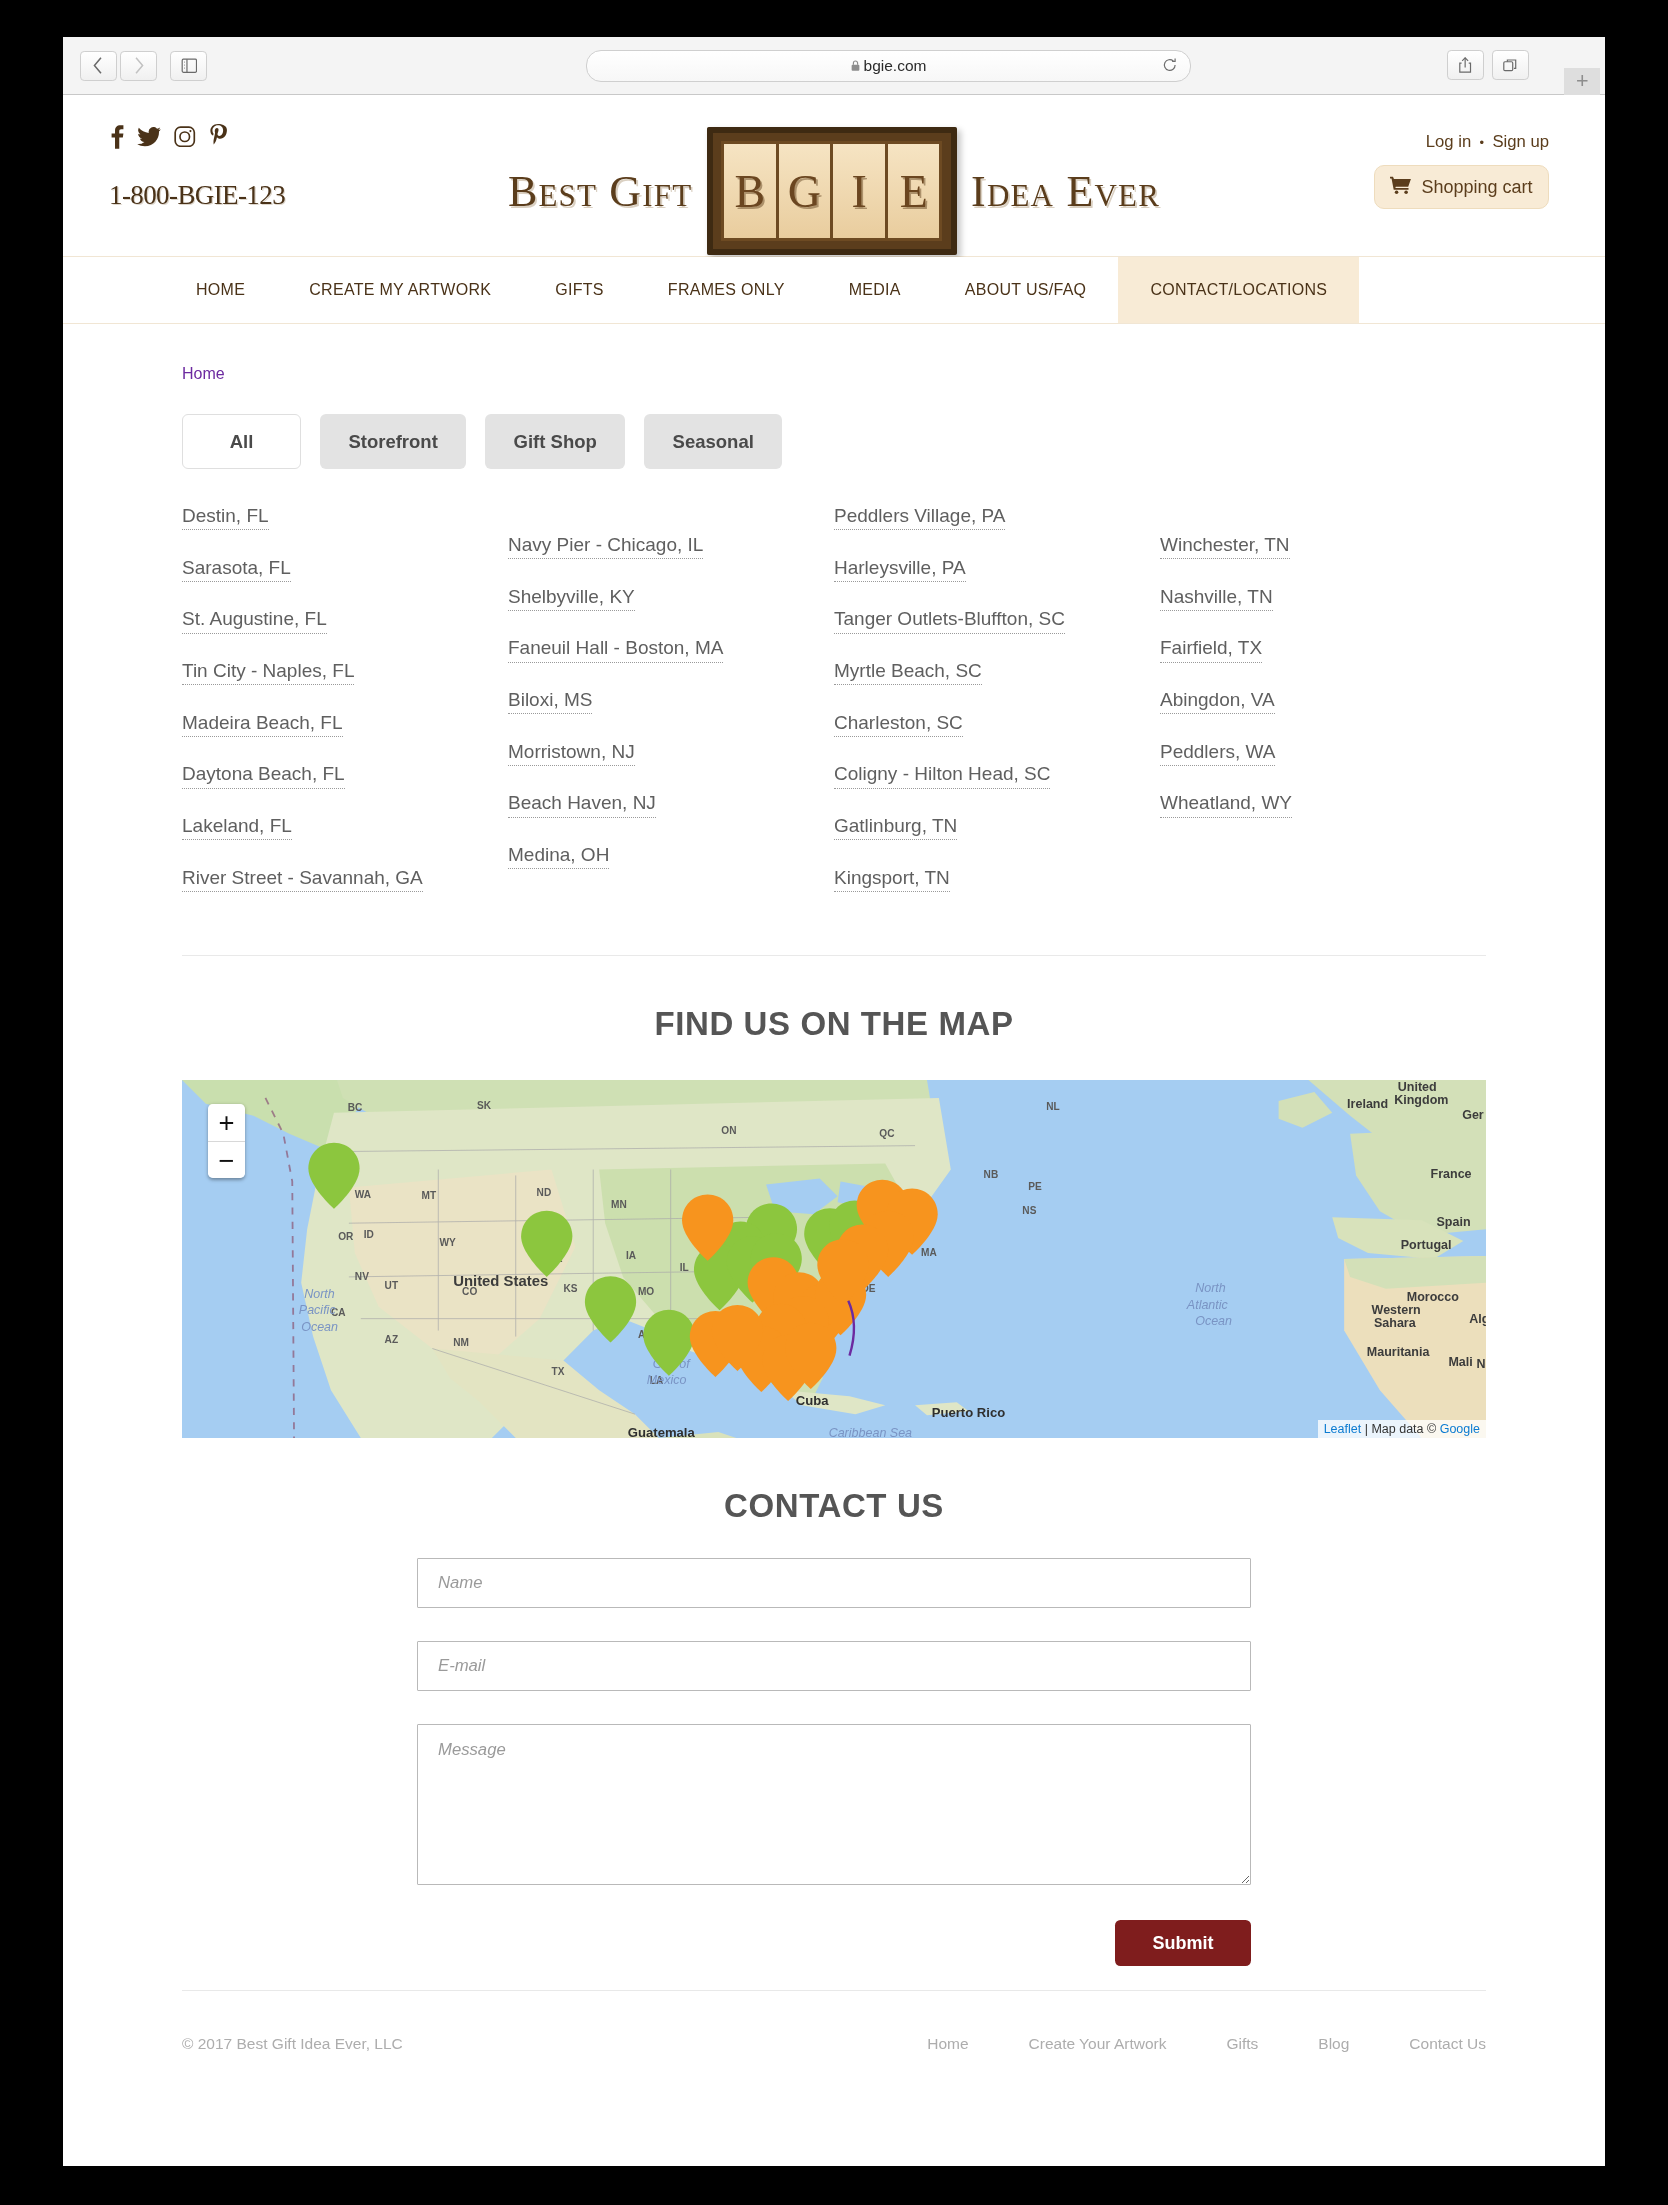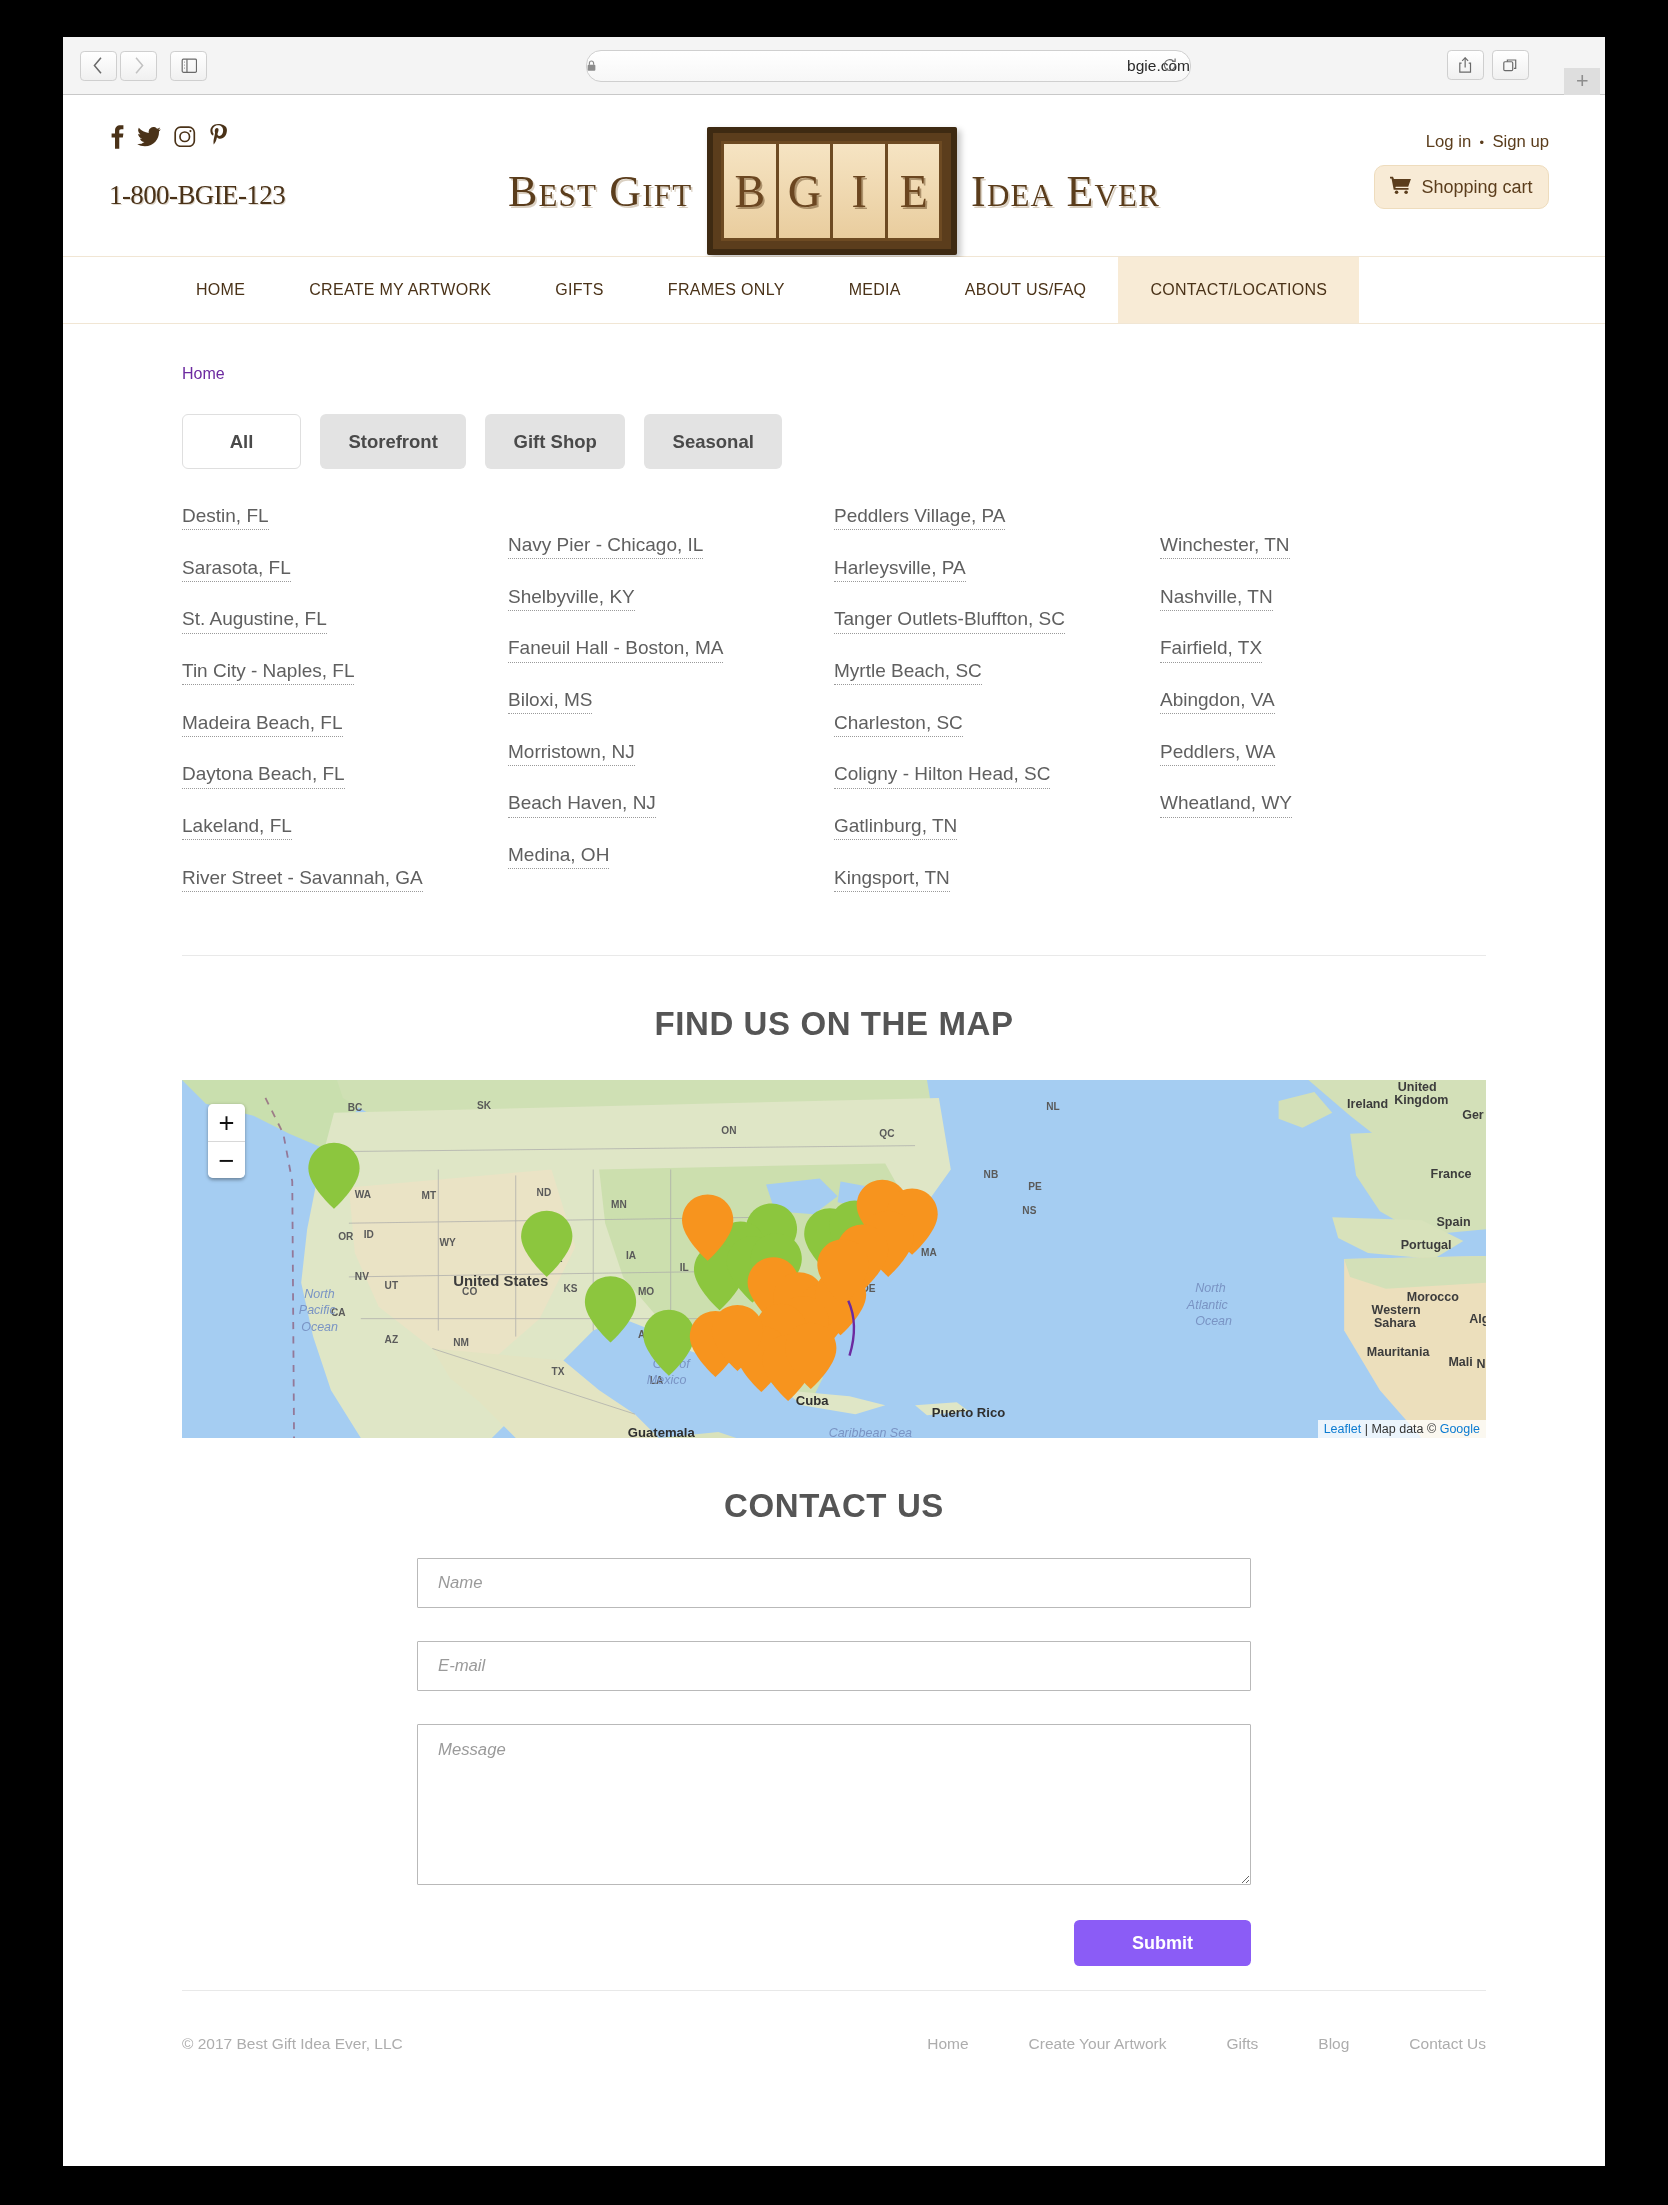--- a/index.html
+++ b/index.html
@@ -47,21 +47,21 @@
   .chrome-btn.disabled { color: #c2c2c2; }
   .sidebar-btn { margin-left: 9.5px; }
 
   .urlbar {
     position: absolute;
     left: 523px; top: 13px;
     width: 605px; height: 32px;
     background: linear-gradient(#ffffff,#f7f7f7);
     border: 0.6px solid #cfcfcf;
     border-radius: 15px;
-    display: flex; align-items: center; justify-content: space-between;
+    display: flex; align-items: center; justify-content: center;
     gap: 4px;
   }
   .url-text {
     font-size: 15.5px; color: #2b2b2b;
     font-family: "Liberation Sans", sans-serif;
   }
   .lock { width: 9px; height: 11.3px; position: relative; display:inline-block; }
   .reload {
     position: absolute; right: 13px; top: 50%;
     transform: translateY(-50%);
@@ -295,25 +295,25 @@
     color: #555;
     font-family: "Liberation Sans", sans-serif;
     background: #fff;
   }
   .field::placeholder { color: #9a9a9a; font-style: italic; }
   textarea.field {
     height: 161px; padding-top: 14.3px; resize: vertical;
   }
   .submit-row { display: flex; justify-content: flex-end; }
   .submit {
-    background: #8b5cf6;
+    background: #7f1d1d;
     color: #fff;
     font-size: 18px; font-weight: bold;
     border: none; border-radius: 5.4px;
-    width: 177px; height: 46px;
+    width: 136px; height: 46px;
     cursor: pointer;
     font-family: "Liberation Sans", sans-serif;
   }
 
   
   .footer {
     margin: 0 119px;
     border-top: 1.2px solid #e9e9e9;
     height: 107px;
     display: flex; align-items: center;

